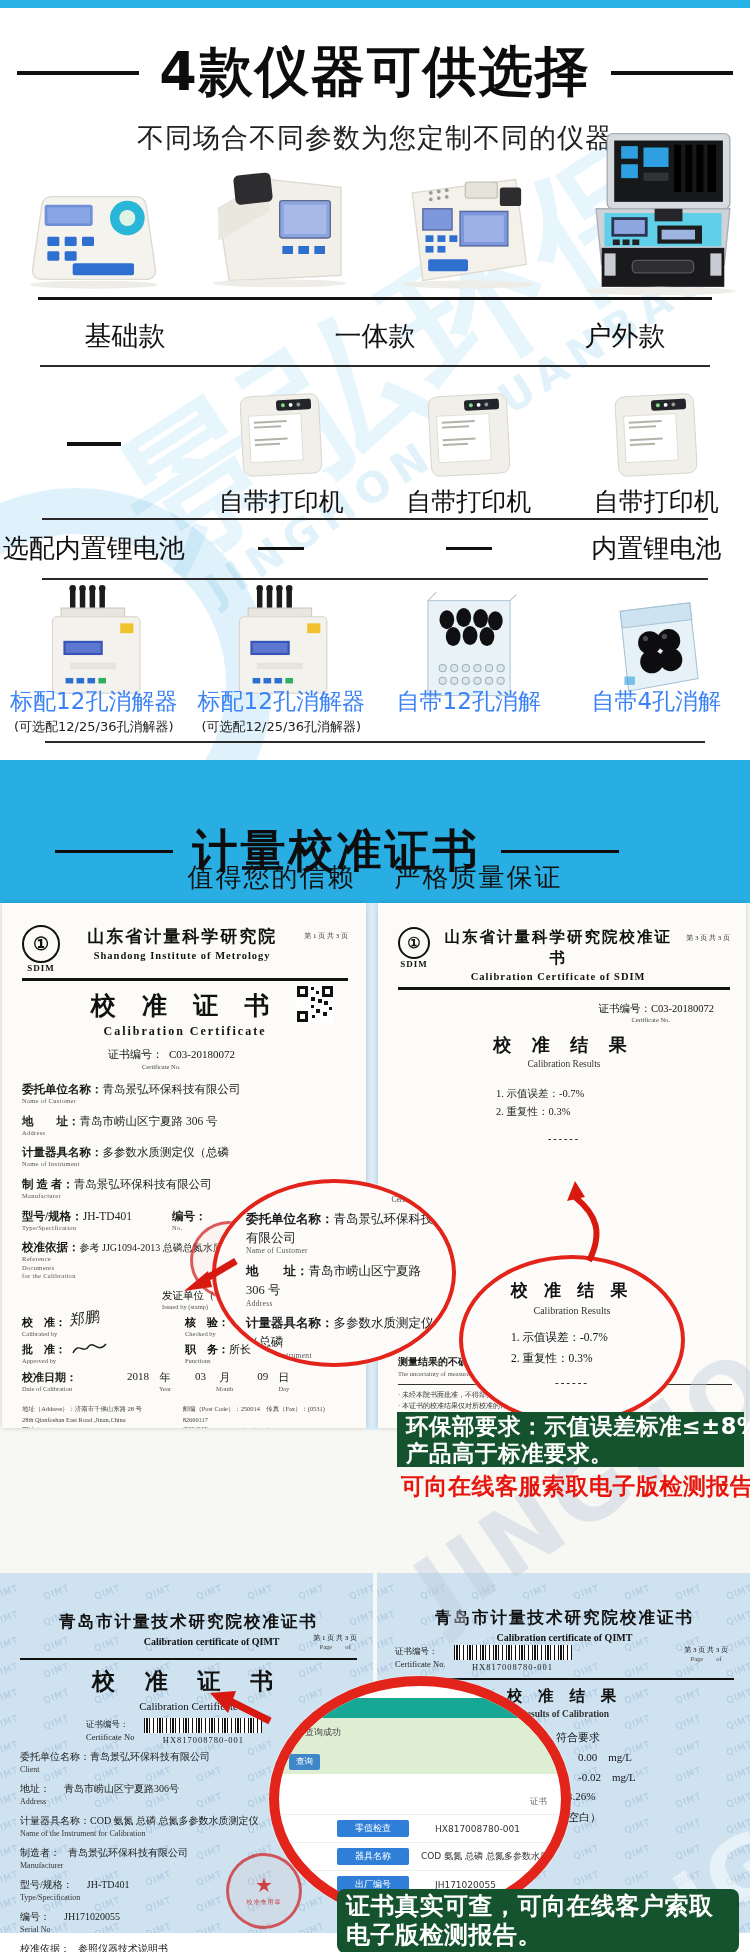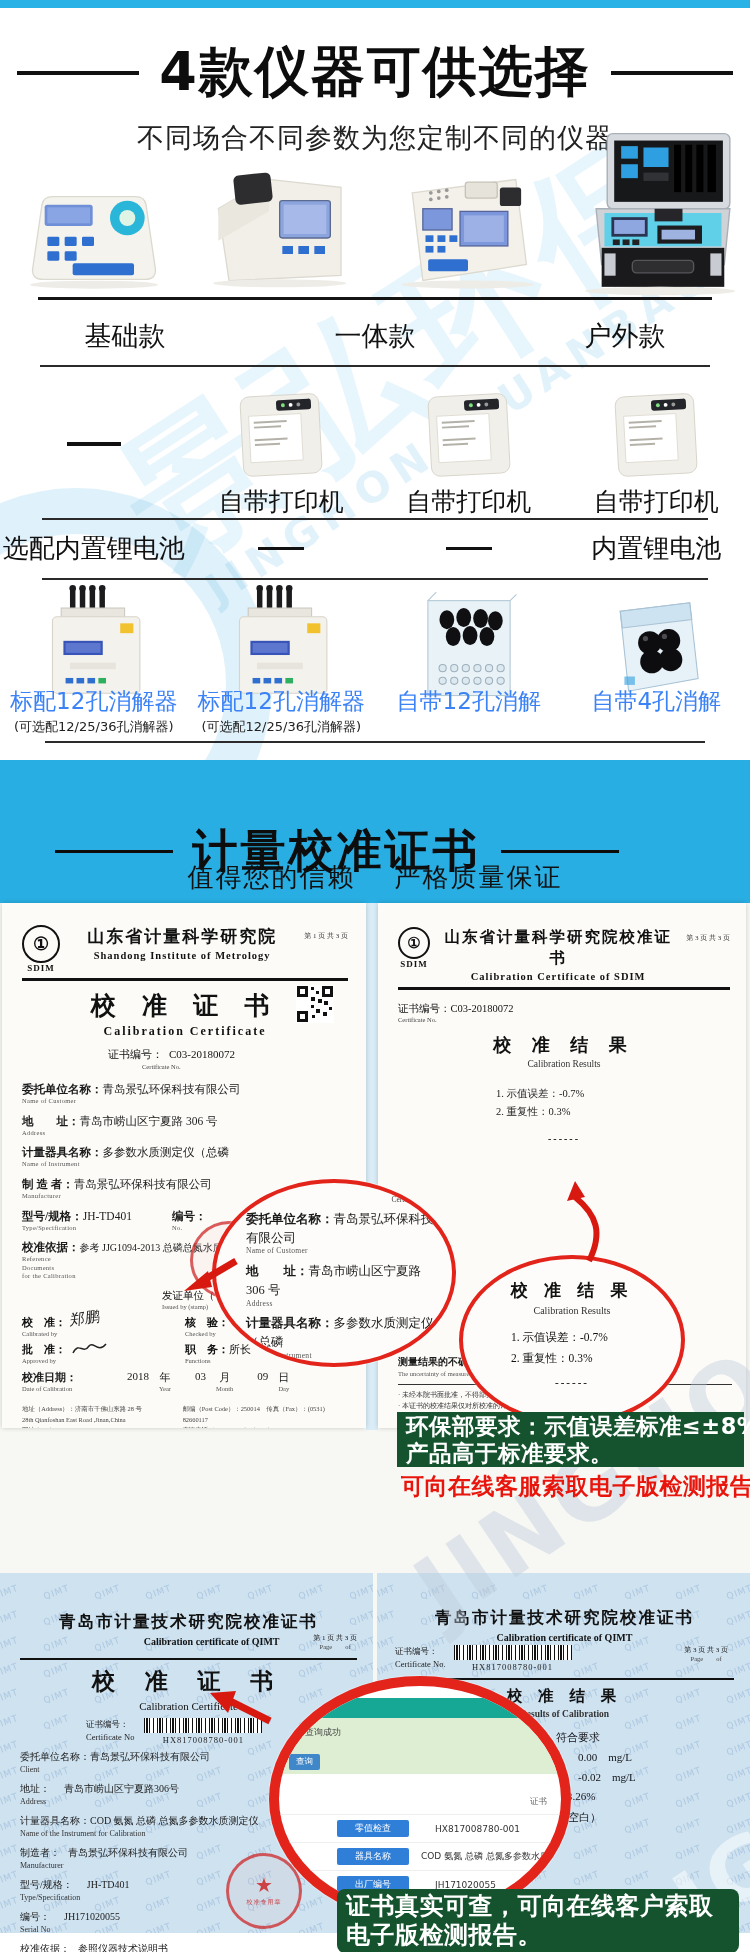--- a/index.html
+++ b/index.html
@@ -633,21 +633,21 @@
             <div class="logo-circle" style="width:28px;height:28px;font-size:15px;">①</div>
             <div class="logo-sub">SDIM</div>
           </div>
           <div style="text-align:center;flex:1;">
             <div class="org-cn" style="font-size:15.5px;">山东省计量科学研究院校准证书</div>
             <div class="org-en">Calibration Certificate of SDIM</div>
           </div>
           <div class="page-note">第 3 页 共 3 页</div>
         </div>
         <div class="thickline"></div>
-        <div style="margin-right:16px;">
+        <div style="text-align:right;margin-right:16px;">
           <span style="font-size:10.5px;">证书编号：</span><span style="font-size:10.5px;">C03-20180072</span>
           <div style="font-size:6.5px;color:#444;margin-right:44px;">Certificate No.</div>
         </div>
         <div class="result-title">校 准 结 果</div>
         <div class="result-title-en">Calibration Results</div>
         <div style="height:14px;"></div>
         <div class="result-line">1. 示值误差：-0.7%</div>
         <div class="result-line">2. 重复性：0.3%</div>
         <div class="dashes">------</div>
 

